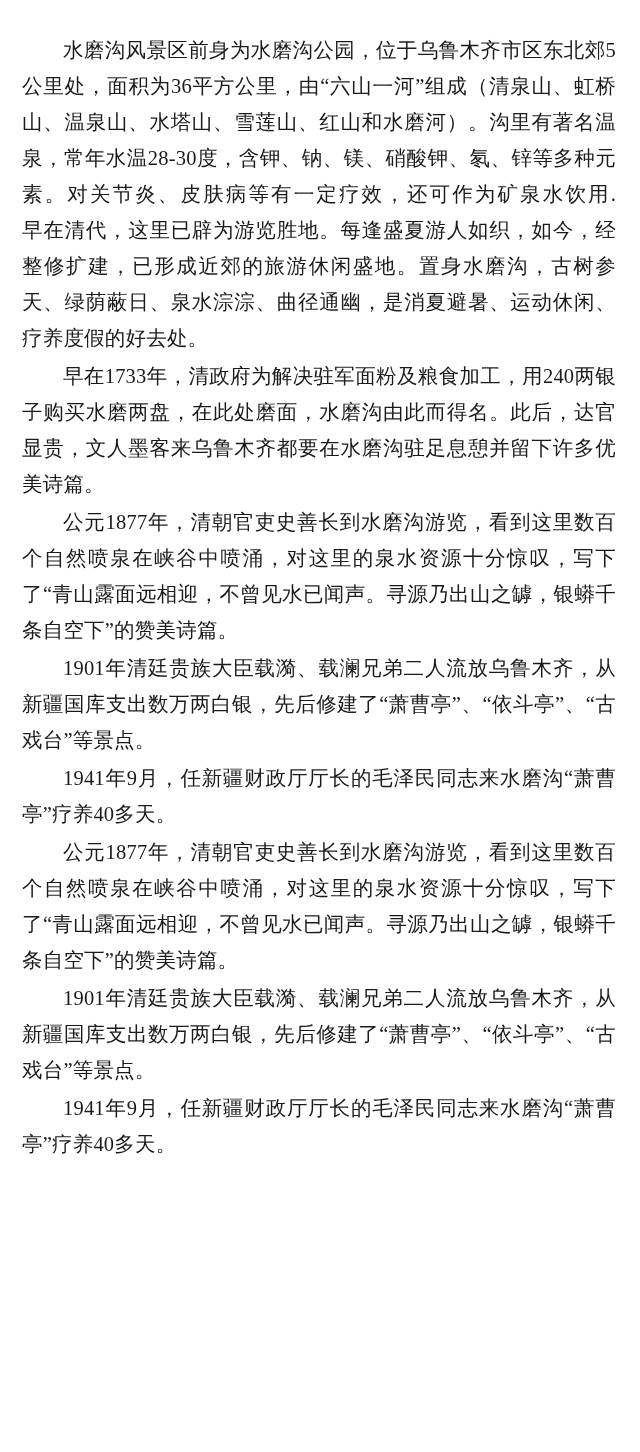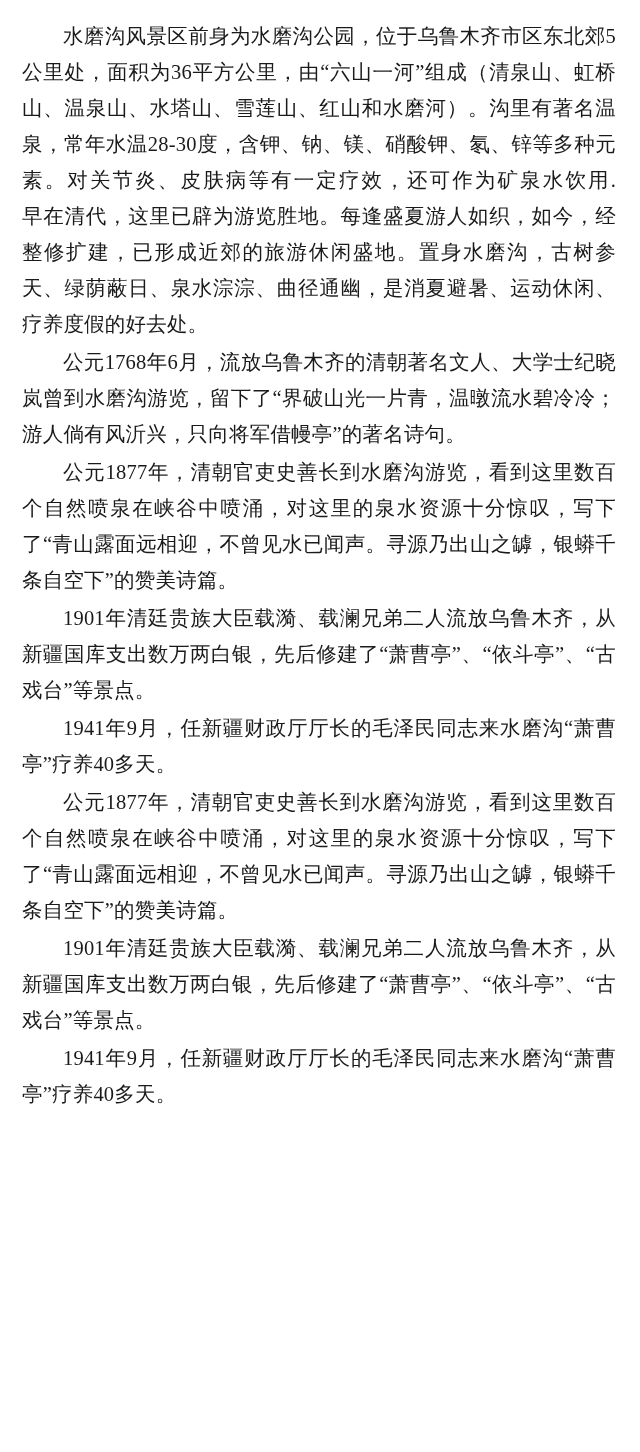--- a/index.html
+++ b/index.html
@@ -9,41 +9,41 @@
   }
   body {
     width: 640px;
     min-height: 1452px;
     font-family: "Liberation Serif", "DejaVu Serif", serif;
     color: #1a1a1a;
   }
   .page {
     width: 640px;
     box-sizing: border-box;
-    padding: 18px 24px 14px 22px;
+    padding: 32px 24px 14px 22px;
   }
   .para {
     font-size: 20.5px;
     line-height: 36px;
     text-align: justify;
     text-justify: inter-ideograph;
     margin: 0 0 2px 0;
     text-indent: 2em;
     letter-spacing: 0.2px;
     word-break: break-all;
   }
   .para:last-child {
     margin-bottom: 0;
   }
 </style>
 </head>
 <body>
 
 <div class="page">
   <p class="para">水磨沟风景区前身为水磨沟公园，位于乌鲁木齐市区东北郊5公里处，面积为36平方公里，由“六山一河”组成（清泉山、虹桥山、温泉山、水塔山、雪莲山、红山和水磨河）。沟里有著名温泉，常年水温28-30度，含钾、钠、镁、硝酸钾、氡、锌等多种元素。对关节炎、皮肤病等有一定疗效，还可作为矿泉水饮用.　　早在清代，这里已辟为游览胜地。每逢盛夏游人如织，如今，经整修扩建，已形成近郊的旅游休闲盛地。置身水磨沟，古树参天、绿荫蔽日、泉水淙淙、曲径通幽，是消夏避暑、运动休闲、疗养度假的好去处。</p>
-  <p class="para">公元1768年6月，流放乌鲁木齐的清朝著名文人、大学士纪晓岚曾到水磨沟游览，留下了“界破山光一片青，温暾流水碧冷冷；游人倘有风沂兴，只向将军借幔亭”的著名诗句。</p>
+  <p class="para">早在1733年，清政府为解决驻军面粉及粮食加工，用240两银子购买水磨两盘，在此处磨面，水磨沟由此而得名。此后，达官显贵，文人墨客来乌鲁木齐都要在水磨沟驻足息憩并留下许多优美诗篇。</p>
   <p class="para">公元1877年，清朝官吏史善长到水磨沟游览，看到这里数百个自然喷泉在峡谷中喷涌，对这里的泉水资源十分惊叹，写下了“青山露面远相迎，不曾见水已闻声。寻源乃出山之罅，银蟒千条自空下”的赞美诗篇。</p>
   <p class="para">1901年清廷贵族大臣载漪、载澜兄弟二人流放乌鲁木齐，从新疆国库支出数万两白银，先后修建了“萧曹亭”、“依斗亭”、“古戏台”等景点。</p>
   <p class="para">1941年9月，任新疆财政厅厅长的毛泽民同志来水磨沟“萧曹亭”疗养40多天。</p>
   <p class="para">公元1877年，清朝官吏史善长到水磨沟游览，看到这里数百个自然喷泉在峡谷中喷涌，对这里的泉水资源十分惊叹，写下了“青山露面远相迎，不曾见水已闻声。寻源乃出山之罅，银蟒千条自空下”的赞美诗篇。</p>
   <p class="para">1901年清廷贵族大臣载漪、载澜兄弟二人流放乌鲁木齐，从新疆国库支出数万两白银，先后修建了“萧曹亭”、“依斗亭”、“古戏台”等景点。</p>
   <p class="para">1941年9月，任新疆财政厅厅长的毛泽民同志来水磨沟“萧曹亭”疗养40多天。</p>
 </div>
 
 </body></html>

